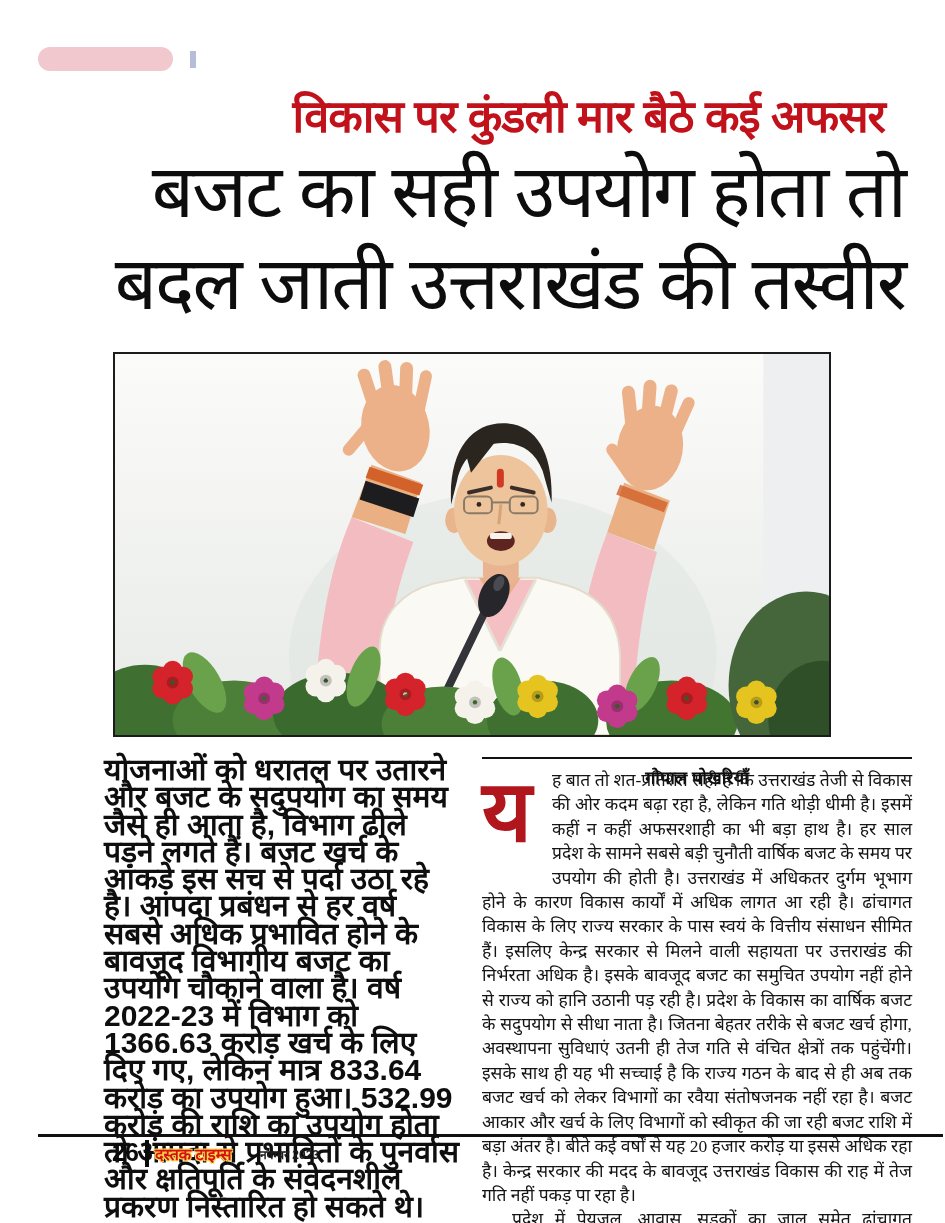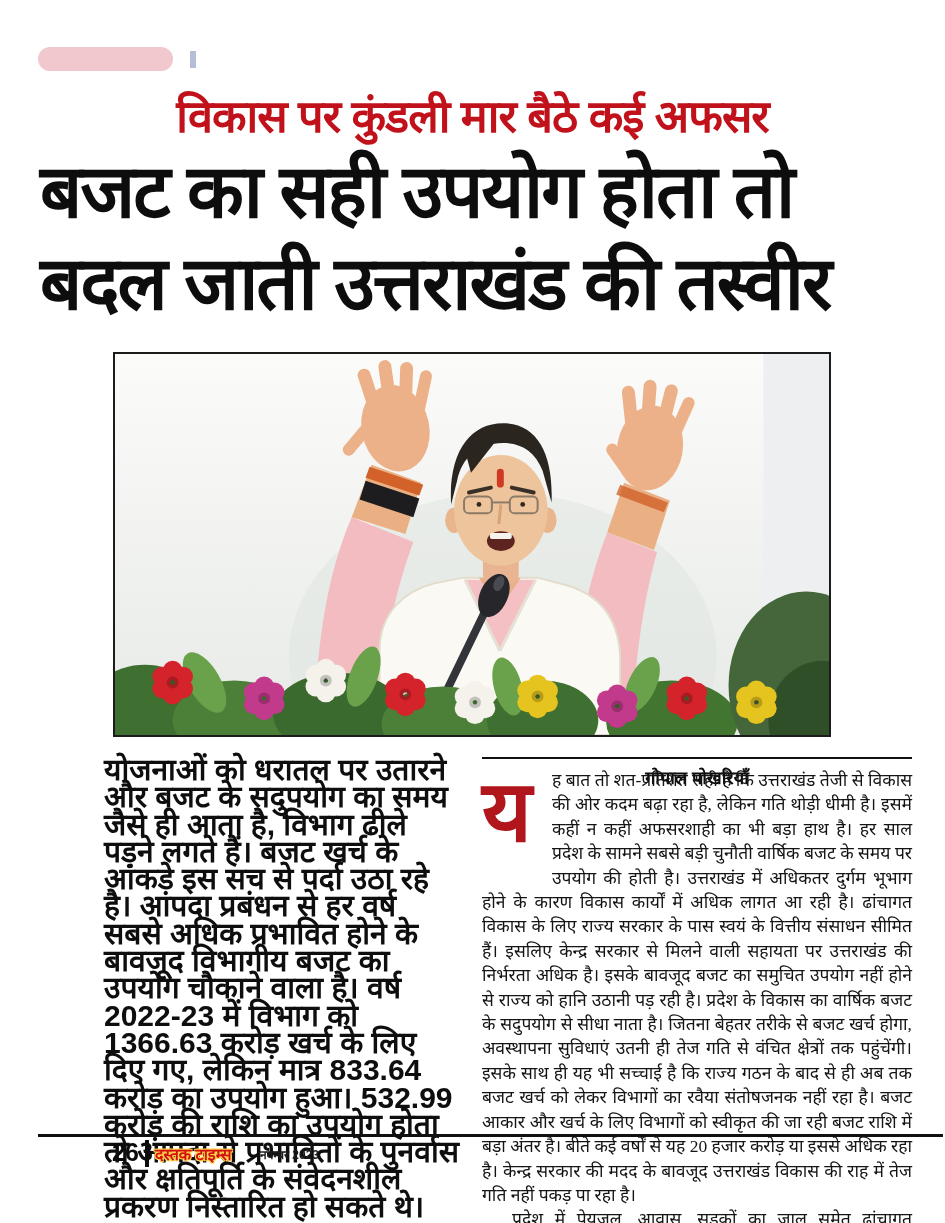--- a/index.html
+++ b/index.html
@@ -19,27 +19,27 @@
   .pill{
     position:absolute;left:38px;top:47px;width:135px;height:24px;
     background:var(--pill_pink);border-radius:12px;
   }
   .tick{
     position:absolute;left:190px;top:51px;width:6px;height:17px;
     background:var(--tick_lavender);
   }
   .kicker{
     position:absolute;left:60px;top:84px;width:825px;
-    text-align:center;white-space:nowrap;
+    text-align:right;white-space:nowrap;
     font-size:45px;font-weight:bold;color:var(--kicker_red);
     font-stretch:condensed;letter-spacing:-1px;
   }
   .headline{
-    position:absolute;left:40px;top:146px;width:865px;text-align:left;
-    color:#0d0d0d;font-weight:700;font-stretch:condensed;
+    position:absolute;left:40px;top:146px;width:865px;text-align:right;
+    color:#0d0d0d;font-weight:400;font-stretch:condensed;
     font-size:74px;line-height:92px;letter-spacing:-2px;
   }
   .headline .hl{display:block;white-space:nowrap;}
   .photo{
     position:absolute;left:113px;top:352px;width:718px;height:385px;
     border:2px solid #1c1c1c;background:#f2f3f1;overflow:hidden;
   }
   .photo svg{display:block;width:100%;height:100%;}
   .byline{
     position:absolute;left:482px;top:729px;width:430px;

